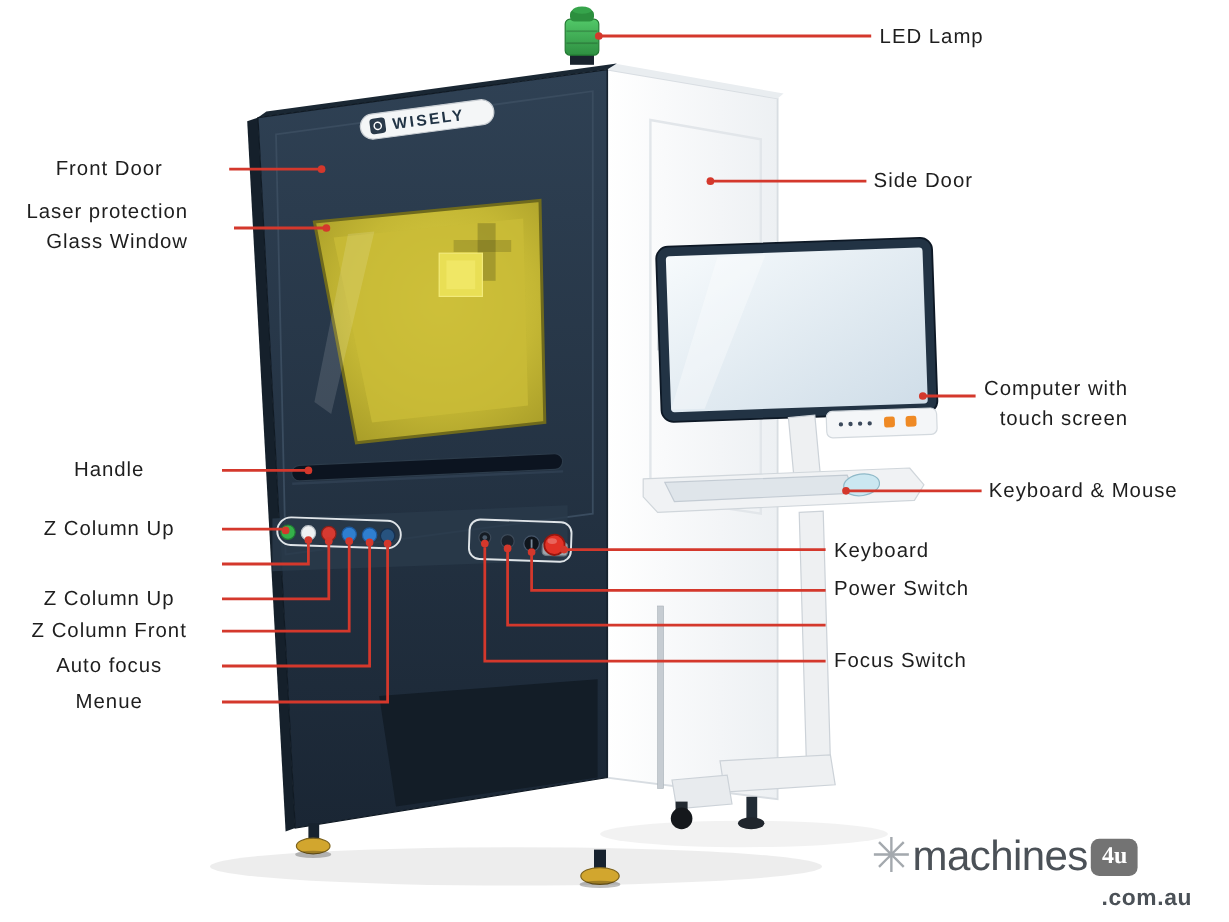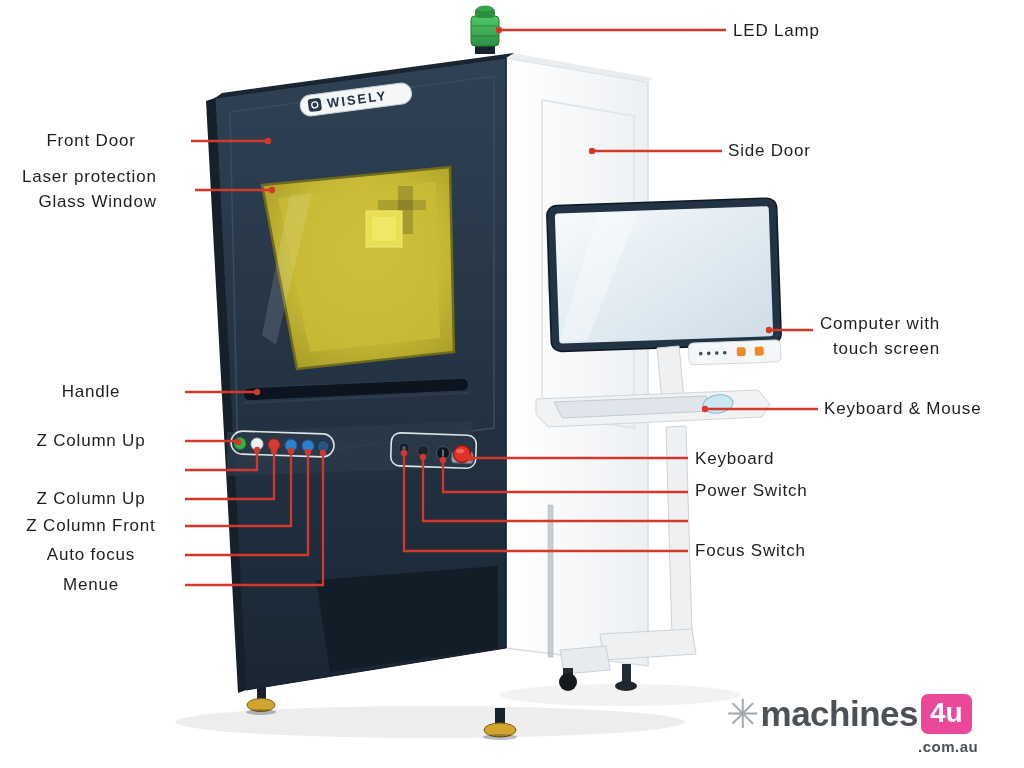--- a/index.html
+++ b/index.html
@@ -6,23 +6,23 @@
   body{width:1024px;height:768px;background:#ffffff;font-family:"Liberation Sans",sans-serif;}
   #canvas{position:relative;width:1024px;height:768px;overflow:hidden;background:#ffffff;}
   #machine-svg{position:absolute;left:0;top:0;}
   .lbl{position:absolute;font-size:17px;line-height:21px;color:#1e1e1e;letter-spacing:0.8px;white-space:nowrap;text-align:right;}
   .lbl.ra{left:0;width:182px;text-align:center;}
   .lbl.two{line-height:25px;}
   .lbl .ln{display:block;}
   
   .wm{position:absolute;left:726px;top:692px;display:flex;align-items:center;}
   .wm-icon{font-size:40px;line-height:44px;color:#a4a9ae;margin-right:1px;}
-  .wm-brand{font-size:35px;font-weight:bold;color:#4b5157;letter-spacing:-0.5px;}
-  .wm-suffix{font-size:28px;font-weight:bold;color:#ffffff;background:#ec4899;border-radius:7px;padding:3px 9px 5px 9px;margin-left:3px;}
-  .wm-domain{position:absolute;left:918px;top:738px;font-size:15px;font-weight:bold;color:#4b5157;letter-spacing:0.5px;}
+  .wm-brand{font-size:35px;font-weight:normal;color:#4b5157;letter-spacing:-0.5px;}
+  .wm-suffix{font-size:20px;font-weight:bold;color:#ffffff;background:#737373;border-radius:7px;padding:3px 9px 5px 9px;margin-left:3px;font-family:Liberation Serif, serif;}
+  .wm-domain{position:absolute;left:918px;top:738px;font-size:19px;font-weight:bold;color:#4b5157;letter-spacing:0.5px;}
 </style>
 </head>
 <body>
 
 <div id="canvas">
 
   <svg id="machine-svg" width="1024" height="768" viewBox="0 0 1024 768">
     <defs>
       <linearGradient id="gFront" x1="0" y1="0" x2="0" y2="1">
         <stop offset="0" stop-color="#2f4154"></stop>

